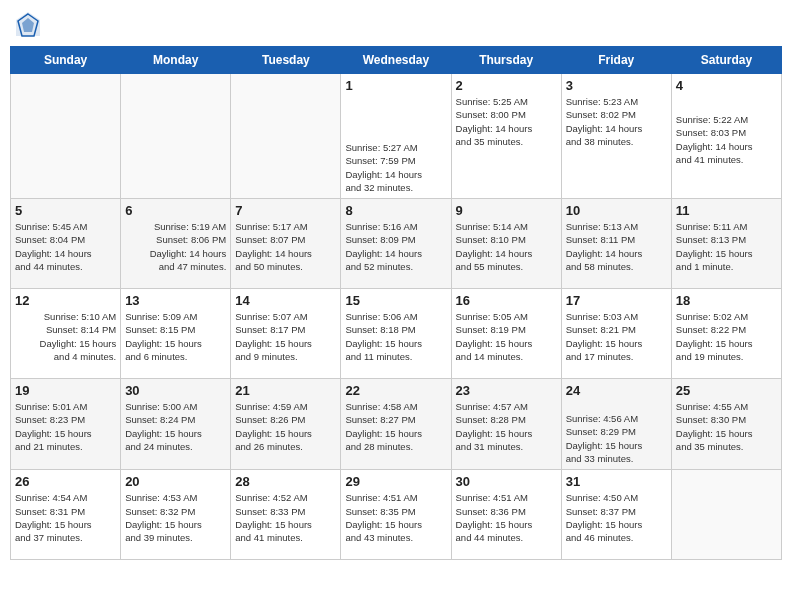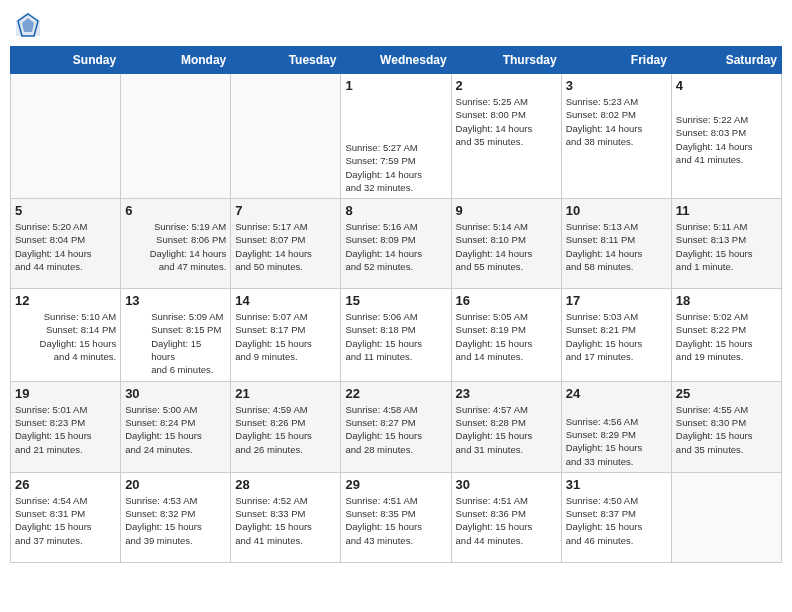--- a/index.html
+++ b/index.html
@@ -59,21 +59,21 @@
       table-layout: fixed;
     }
     thead tr {
       background-color: #1a5fb0;
     }
     thead th {
       color: #fff;
       font-size: 12px;
       font-weight: bold;
       padding: 6px 4px;
-      text-align: right;
+      text-align: center;
       border: 1px solid #1a5fb0;
     }
     tbody td {
       vertical-align: top;
       border: 1px solid #ccc;
       padding: 4px 4px;
       font-size: 10px;
       color: #333;
       height: 90px;
       background: #fff;
@@ -160,21 +160,21 @@
           <span class="day-num">4</span>
           <div class="cell-info" style="white-space: pre-line; margin-top: 20px;">Sunrise: 5:22 AM
 Sunset: 8:03 PM
 Daylight: 14 hours
 and 41 minutes.</div>
         </td>
       </tr>
       <tr>
         <td>
           <span class="day-num">5</span>
-          <div class="cell-info" style="white-space: pre-line;">Sunrise: 5:20 AM
+          <div class="cell-info" style="white-space: pre-line;">Sunrise: 5:45 AM
 Sunset: 8:04 PM
 Daylight: 14 hours
 and 44 minutes.</div>
         </td>
         <td>
           <span class="day-num">6</span>
           <div class="cell-info" style="white-space: pre-line; text-align: right;">Sunrise: 5:19 AM
 Sunset: 8:06 PM
 Daylight: 14 hours
 and 47 minutes.</div>
@@ -218,21 +218,21 @@
       <tr>
         <td>
           <span class="day-num">12</span>
           <div class="cell-info" style="white-space: pre-line; text-align: right;">Sunrise: 5:10 AM
 Sunset: 8:14 PM
 Daylight: 15 hours
 and 4 minutes.</div>
         </td>
         <td>
           <span class="day-num">13</span>
-          <div class="cell-info" style="white-space: pre-line; margin-left: 26px;">Sunrise: 5:09 AM
+          <div class="cell-info" style="white-space: pre-line;">Sunrise: 5:09 AM
 Sunset: 8:15 PM
 Daylight: 15 hours
 and 6 minutes.</div>
         </td>
         <td>
           <span class="day-num">14</span>
           <div class="cell-info" style="white-space: pre-line;">Sunrise: 5:07 AM
 Sunset: 8:17 PM
 Daylight: 15 hours
 and 9 minutes.</div>

